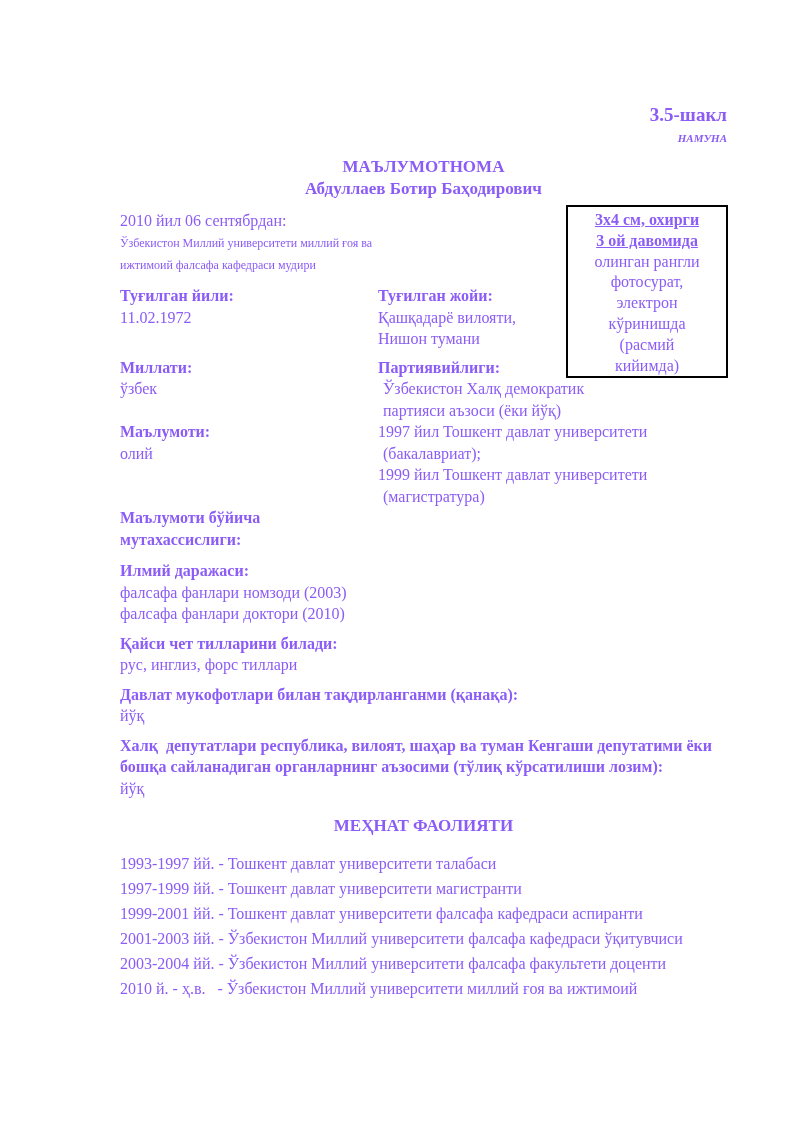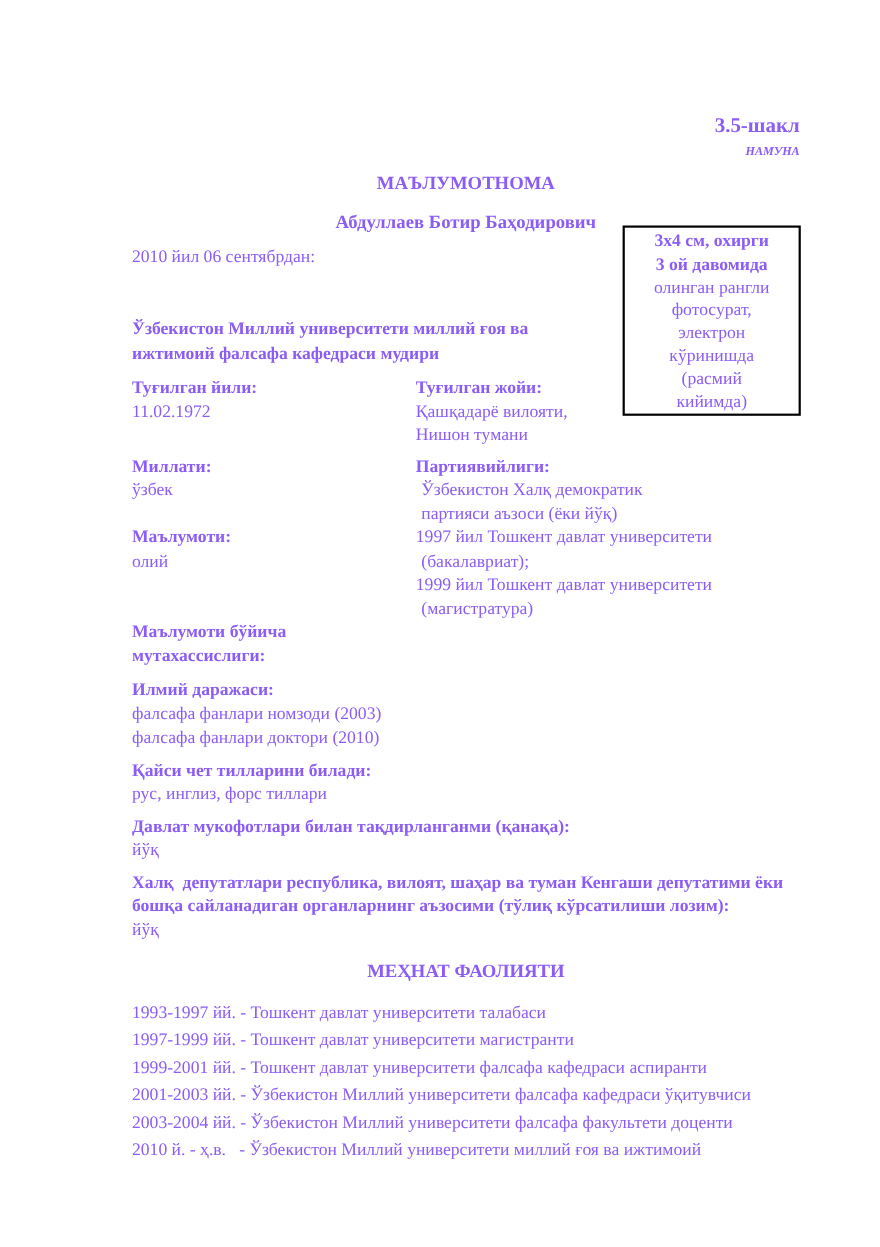--- a/index.html
+++ b/index.html
@@ -34,33 +34,31 @@
     line-height: 22px;
   }
   .doc-title {
     margin: 7px 0 0 0;
     text-align: center;
     font-size: 17px;
     font-weight: bold;
     line-height: 22px;
   }
   .full-name {
-    margin-top: 13px;
     text-align: center;
     font-size: 17px;
     font-weight: bold;
     line-height: 22px;
   }
   .intro { margin-top: 10px; max-width: 450px; }
   .intro-since { line-height: 22px; }
   .intro-bold {
-    font-weight: bold;
-    font-size: 16px;
-    line-height: 22px;
-    margin-top: 44px;
+    font-weight: normal;
+    font-size: 12px;
+    line-height: 22px;
   }
   .row { display: flex; }
   .cell.left  { width: 258px; flex: 0 0 258px; }
   .cell.right { flex: 1 1 auto; }
   .cell.bottom { display: flex; flex-direction: column; justify-content: flex-end; }
   .lbl { font-weight: bold; white-space: pre-wrap; }
   .val { font-weight: normal; }
   .ind { padding-left: 5px; }
   .mt9  { margin-top: 9px; }
   .mt7  { margin-top: 7px; }
@@ -88,20 +86,21 @@
     height: 173px;
     box-sizing: border-box;
     border: 2px solid #000000;
     text-align: center;
     padding: 3px 2px 0 2px;
     line-height: 20.8px;
     font-size: 16px;
   }
   .pb-u {
     font-weight: bold;
+    text-decoration: underline;
   }
 </style>
 </head>
 <body>
 
 <div class="page">
   <div class="content">
 
     <div class="form-header">
       <div class="form-code">3.5-шакл</div>

